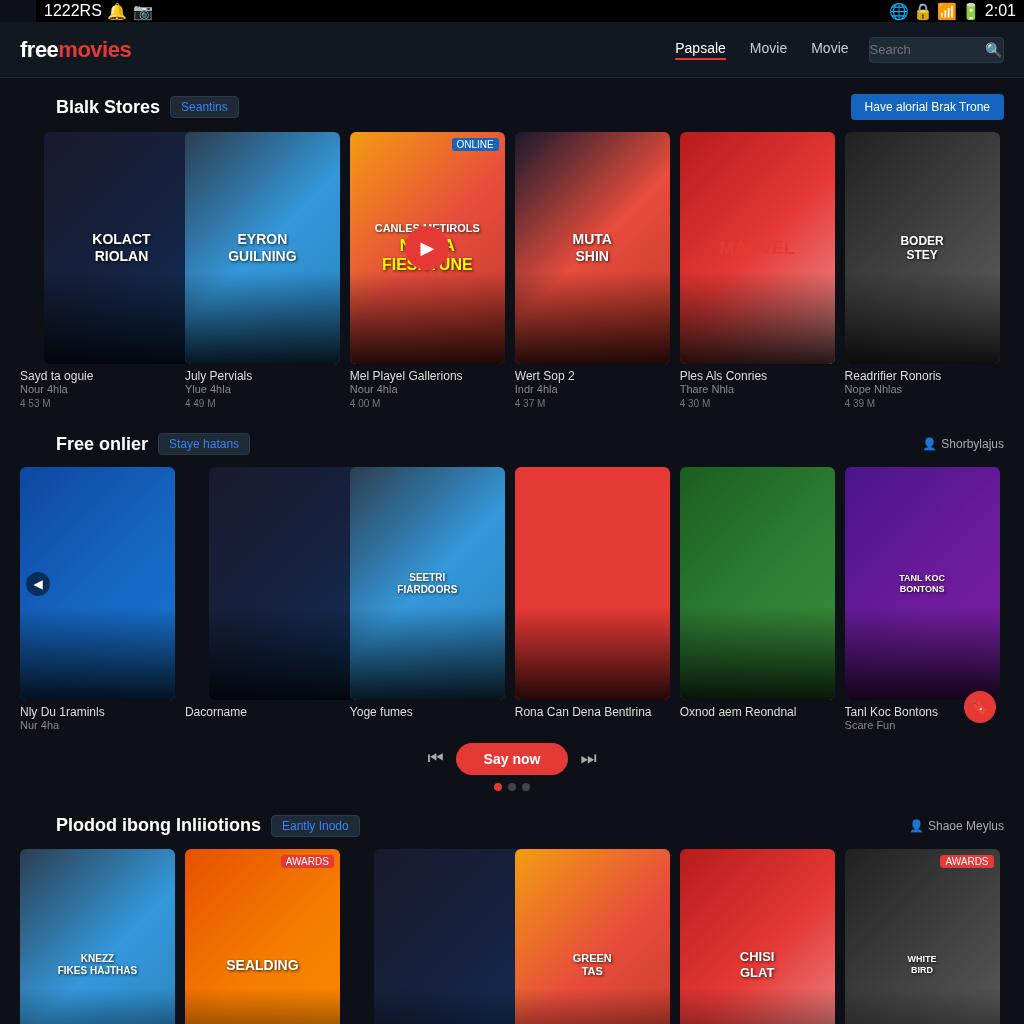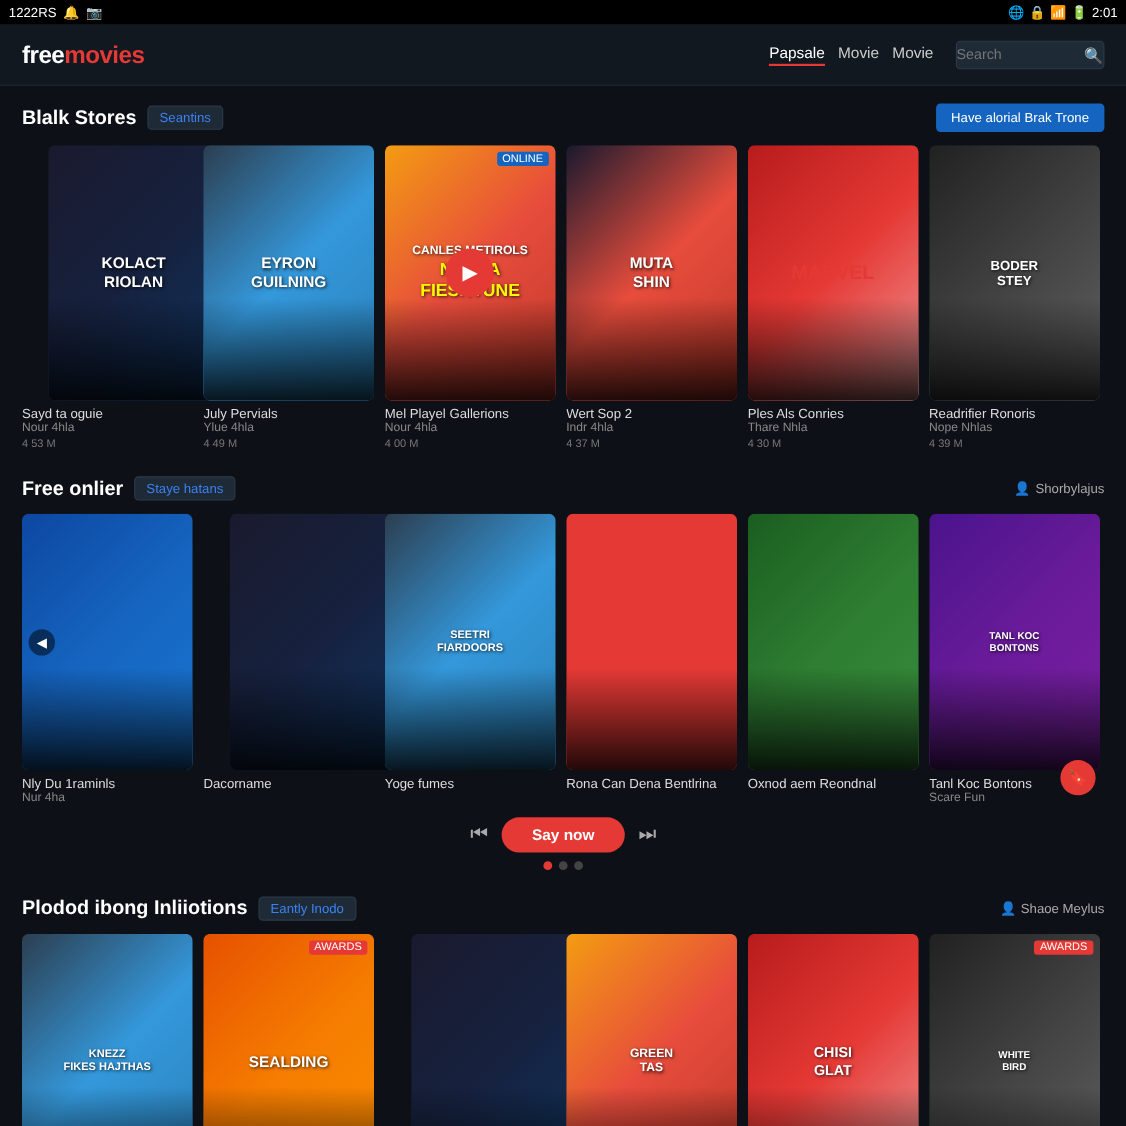--- a/index.html
+++ b/index.html
@@ -14,22 +14,23 @@
     }
 
     
     .status-bar {
       background: #000;
       height: 22px;
       display: flex;
       align-items: center;
       justify-content: space-between;
       padding: 0 8px;
-      font-size: 12px;
+      font-size: 16px;
       color: #fff;
+      margin-left: 36px;
     }
     .status-left { display: flex; align-items: center; gap: 6px; }
     .status-right { display: flex; align-items: center; gap: 4px; }
 
     
     .navbar {
       background: #111820;
       height: 56px;
       display: flex;
       align-items: center;
@@ -38,21 +39,21 @@
       border-bottom: 1px solid #1e2a35;
     }
     .logo {
       font-size: 22px;
       font-weight: bold;
       letter-spacing: -0.5px;
       white-space: nowrap;
     }
     .logo-free { color: #fff; }
     .logo-movies { color: #e53935; }
-    .nav-links { display: flex; gap: 12px; margin-left: auto; }
+    .nav-links { display: flex; gap: 24px; margin-left: auto; }
     .nav-link {
       color: #ccc;
       text-decoration: none;
       font-size: 14px;
       cursor: pointer;
     }
     .nav-link.active { color: #fff; border-bottom: 2px solid #e53935; padding-bottom: 2px; }
     .search-box {
       display: flex;
       align-items: center;
@@ -75,20 +76,21 @@
     
     .main { padding: 16px 20px; }
 
     
     .section { margin-bottom: 24px; }
     .section-header {
       display: flex;
       align-items: center;
       justify-content: space-between;
       margin-bottom: 12px;
+      margin-left: 36px;
     }
     .section-title-area { display: flex; align-items: center; gap: 10px; }
     .section-title { font-size: 18px; font-weight: bold; color: #fff; }
     .section-badge {
       background: #1e2a35;
       border: 1px solid #2e3a4a;
       border-radius: 4px;
       padding: 3px 10px;
       font-size: 12px;
       color: #3b82f6;

